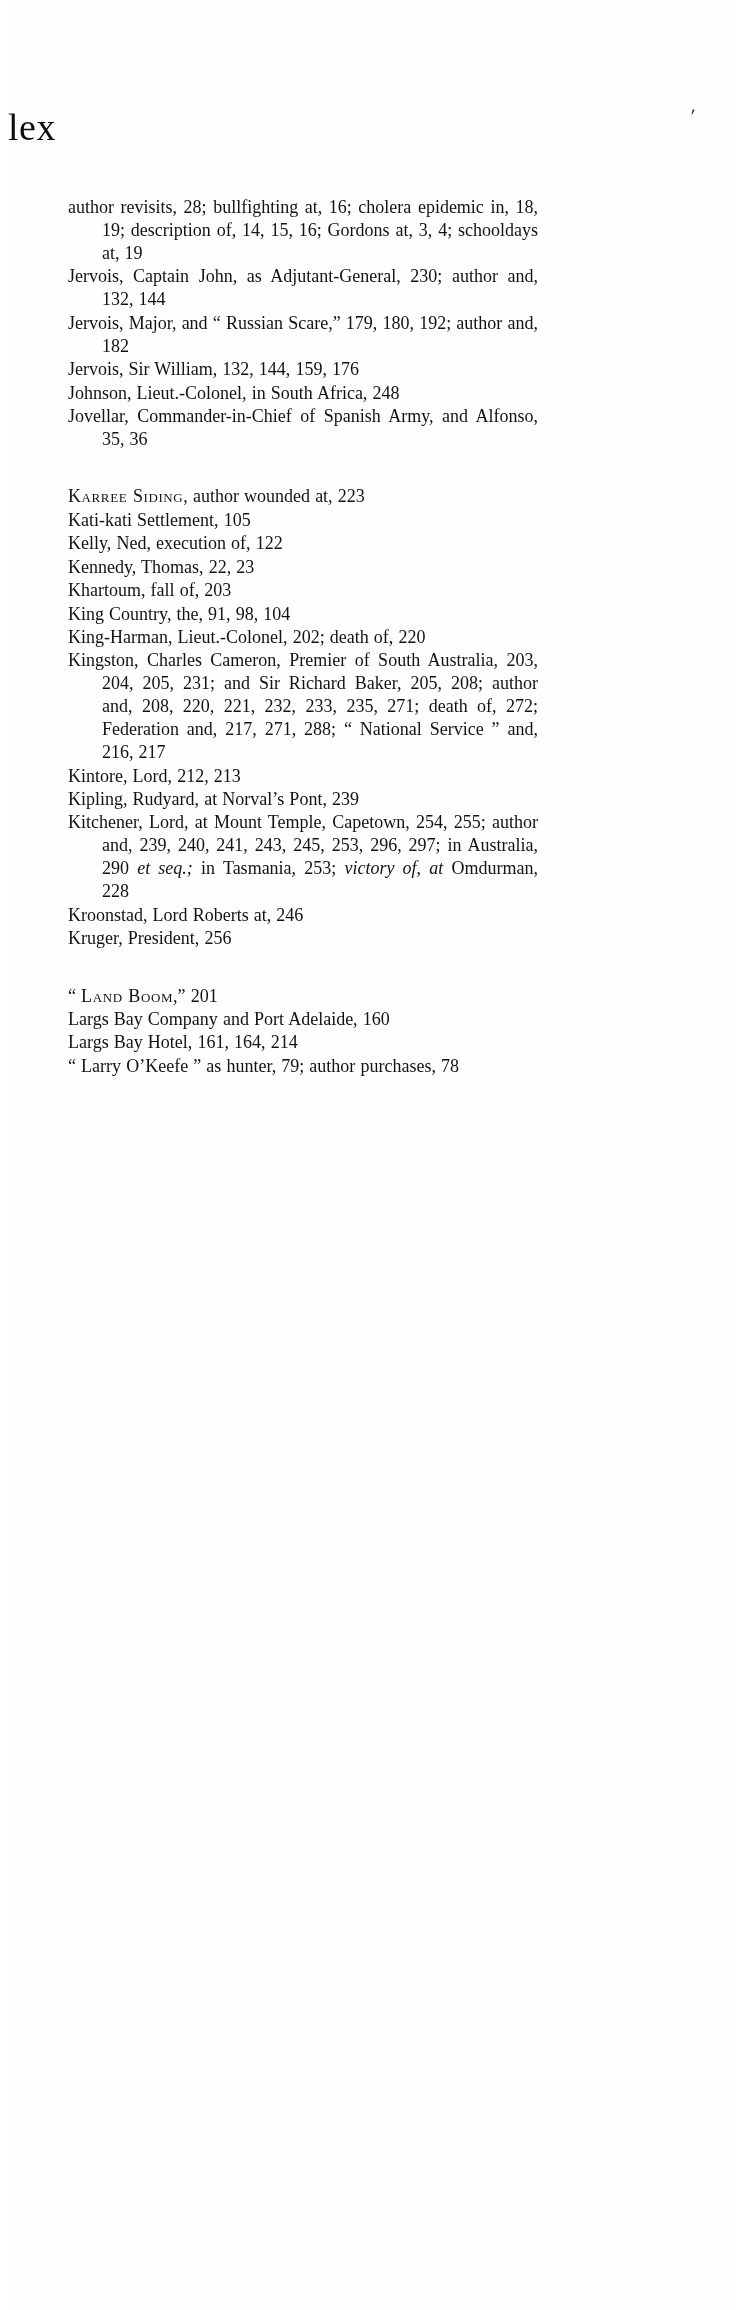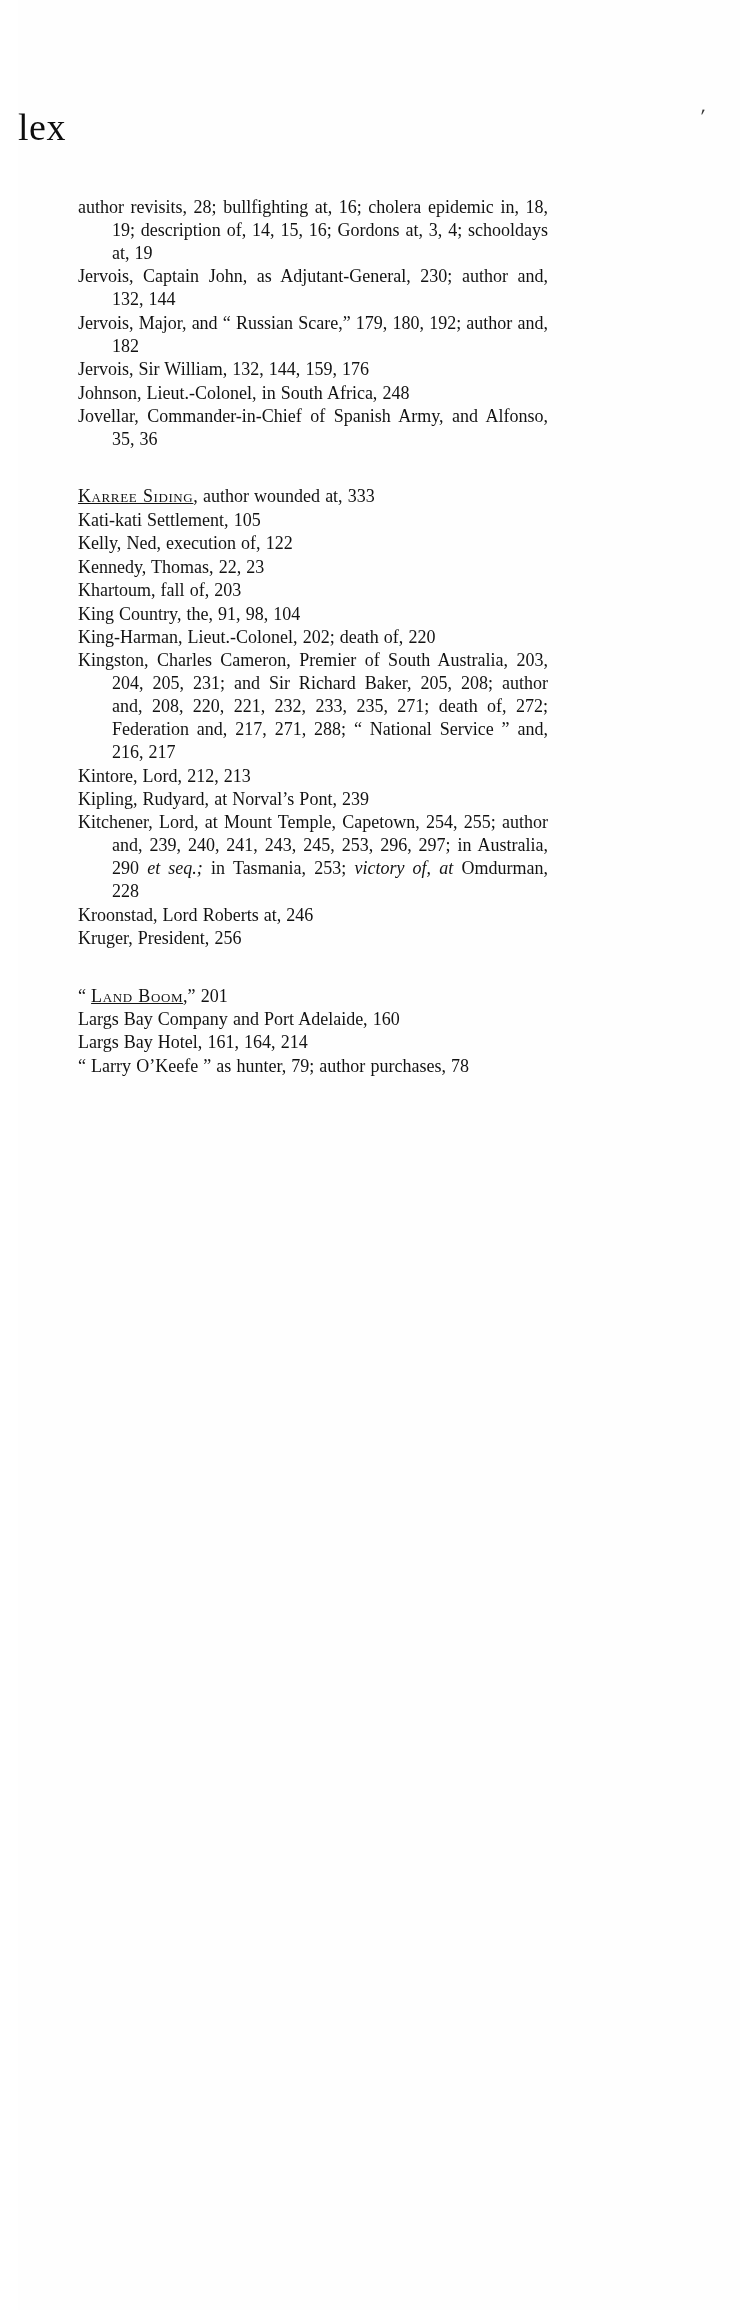--- a/index.html
+++ b/index.html
@@ -10,21 +10,21 @@
   body {
     width: 752px;
     height: 2310px;
     position: relative;
     font-family: "Liberation Serif", serif;
     color: #111111;
     overflow: hidden;
   }
   .page {
     position: absolute;
-    top: 0; left: 12px;
+    top: 0; left: 2px;
     width: 728px;
     height: 2310px;
     background: #fefefe;
   }
   .running-head {
     position: absolute;
     top: 108px;
     left: 6px;
     font-size: 38px;
     font-family: "Liberation Serif", serif;
@@ -58,21 +58,20 @@
     padding-left: 34px;
     text-indent: -34px;
     word-spacing: 0.6px;
   }
   .gap {
     height: 34px;
   }
   .sc {
     font-variant: small-caps;
     letter-spacing: 0.6px;
-    text-decoration: underline;
   }
   .it {
     font-style: italic;
     margin-top: 10px;
   }
   
   .edge-left {
     position: absolute;
     top: 0; left: 0;
     width: 6px; height: 2310px;
@@ -91,21 +90,21 @@
   <div class="corner-mark">′</div>
 
   <div class="index-col" id="index-column">
       <p class="entry"><span>author revisits, 28; bullfighting at, 16; cholera epidemic in, 18, 19; description of, 14, 15, 16; Gordons at, 3, 4; schooldays at, 19</span></p>
       <p class="entry"><span>Jervois, Captain John, as Adjutant-General, 230; author and, 132, 144</span></p>
       <p class="entry"><span>Jervois, Major, and “ Russian Scare,” 179, 180, 192; author and, 182</span></p>
       <p class="entry"><span>Jervois, Sir William, 132, 144, 159, 176</span></p>
       <p class="entry"><span>Johnson, Lieut.-Colonel, in South Africa, 248</span></p>
       <p class="entry"><span>Jovellar, Commander-in-Chief of Spanish Army, and Alfonso, 35, 36</span></p>
       <div class="gap"></div>
-      <p class="entry"><span class="sc">Karree Siding</span><span>, author wounded at, 333</span></p>
+      <p class="entry"><span class="sc">Karree Siding</span><span>, author wounded at, 223</span></p>
       <p class="entry"><span>Kati-kati Settlement, 105</span></p>
       <p class="entry"><span>Kelly, Ned, execution of, 122</span></p>
       <p class="entry"><span>Kennedy, Thomas, 22, 23</span></p>
       <p class="entry"><span>Khartoum, fall of, 203</span></p>
       <p class="entry"><span>King Country, the, 91, 98, 104</span></p>
       <p class="entry"><span>King-Harman, Lieut.-Colonel, 202; death of, 220</span></p>
       <p class="entry"><span>Kingston, Charles Cameron, Premier of South Australia, 203, 204, 205, 231; and Sir Richard Baker, 205, 208; author and, 208, 220, 221, 232, 233, 235, 271; death of, 272; Federation and, 217, 271, 288; “ National Service ” and, 216, 217</span></p>
       <p class="entry"><span>Kintore, Lord, 212, 213</span></p>
       <p class="entry"><span>Kipling, Rudyard, at Norval’s Pont, 239</span></p>
       <p class="entry"><span>Kitchener, Lord, at Mount Temple, Capetown, 254, 255; author and, 239, 240, 241, 243, 245, 253, 296, 297; in Australia, 290 </span><span class="it">et seq.;</span><span> in Tasmania, 253; </span><span class="it">victory of, at</span><span> Omdurman, 228</span></p>

